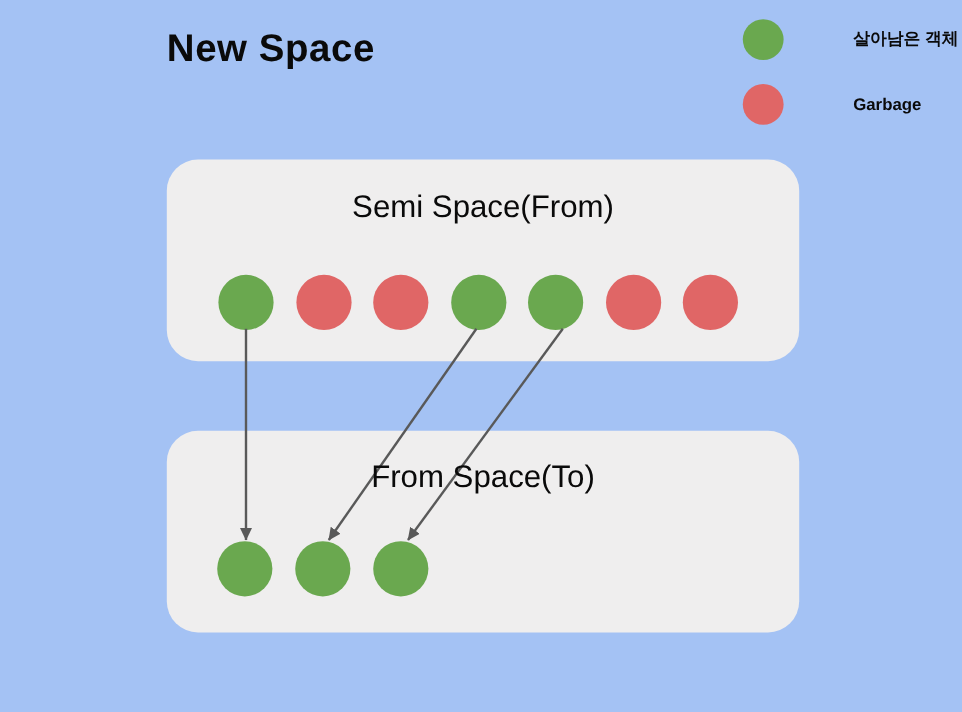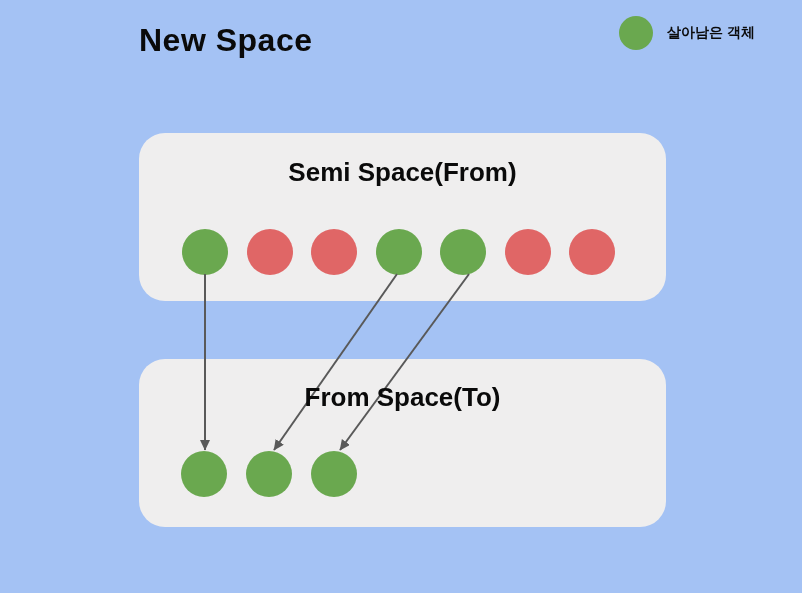--- a/index.html
+++ b/index.html
@@ -16,31 +16,31 @@
     position:absolute;top:24px;left:139px;width:527px;
     font-size:32px;line-height:1;font-weight:bold;
     letter-spacing:0.5px;white-space:nowrap;
   }
   
   .legend{position:absolute;top:16px;left:619px;}
   .legend-item{display:flex;align-items:center;height:34px;margin-bottom:20px;}
   .legend-dot{width:34px;height:34px;border-radius:50%;margin-right:14px;flex:none;}
   .legend-dot.survivor{background:var(--survivor);}
   .legend-dot.garbage{background:var(--garbage);}
-  .legend-label{font-size:14px;font-weight:bold;white-space:nowrap;}
+  .legend-label{font-size:14px;font-weight:bold;white-space:nowrap;margin-left:44px;}
   
   .space-box{
     position:absolute;left:139px;width:527px;
     background:var(--panel);border-radius:26px;
   }
   #from-box{top:133px;height:168px;}
   #to-box{top:359px;height:168px;}
   .space-title{
     position:absolute;left:139px;width:527px;text-align:center;
-    font-size:26px;line-height:1;font-weight:bold;white-space:nowrap;z-index:3;
+    font-size:26px;line-height:1;font-weight:normal;white-space:nowrap;z-index:3;
   }
   #from-title{top:159px;}
   #to-title{top:384px;}
   .circle-row{position:absolute;display:flex;}
   #from-row{top:229px;left:182px;gap:18.5px;}
   #to-row{top:451px;left:181px;gap:19px;}
   .obj-circle{width:46px;height:46px;border-radius:50%;flex:none;}
   
   .arrows{position:absolute;left:0;top:0;width:802px;height:593px;z-index:2;pointer-events:none;}
   .arrow-line{stroke:var(--arrow);stroke-width:2;fill:none;}
@@ -48,20 +48,24 @@
 </style>
 </head>
 <body>
 
 <div class="page-title">New Space</div>
 
 <div class="legend">
   <div class="legend-item">
     <span class="legend-dot survivor"></span>
     <span class="legend-label">살아남은 객체</span>
+  </div>
+  <div class="legend-item">
+    <span class="legend-dot garbage"></span>
+    <span class="legend-label">Garbage</span>
   </div>
 </div>
 
 <div class="space-box" id="from-box"></div>
 <div class="space-title" id="from-title">Semi Space(From)</div>
 <div class="circle-row" id="from-row">
     <div class="obj-circle" style="background: rgb(106, 168, 79);"></div>
     <div class="obj-circle" style="background: rgb(224, 102, 102);"></div>
     <div class="obj-circle" style="background: rgb(224, 102, 102);"></div>
     <div class="obj-circle" style="background: rgb(106, 168, 79);"></div>

